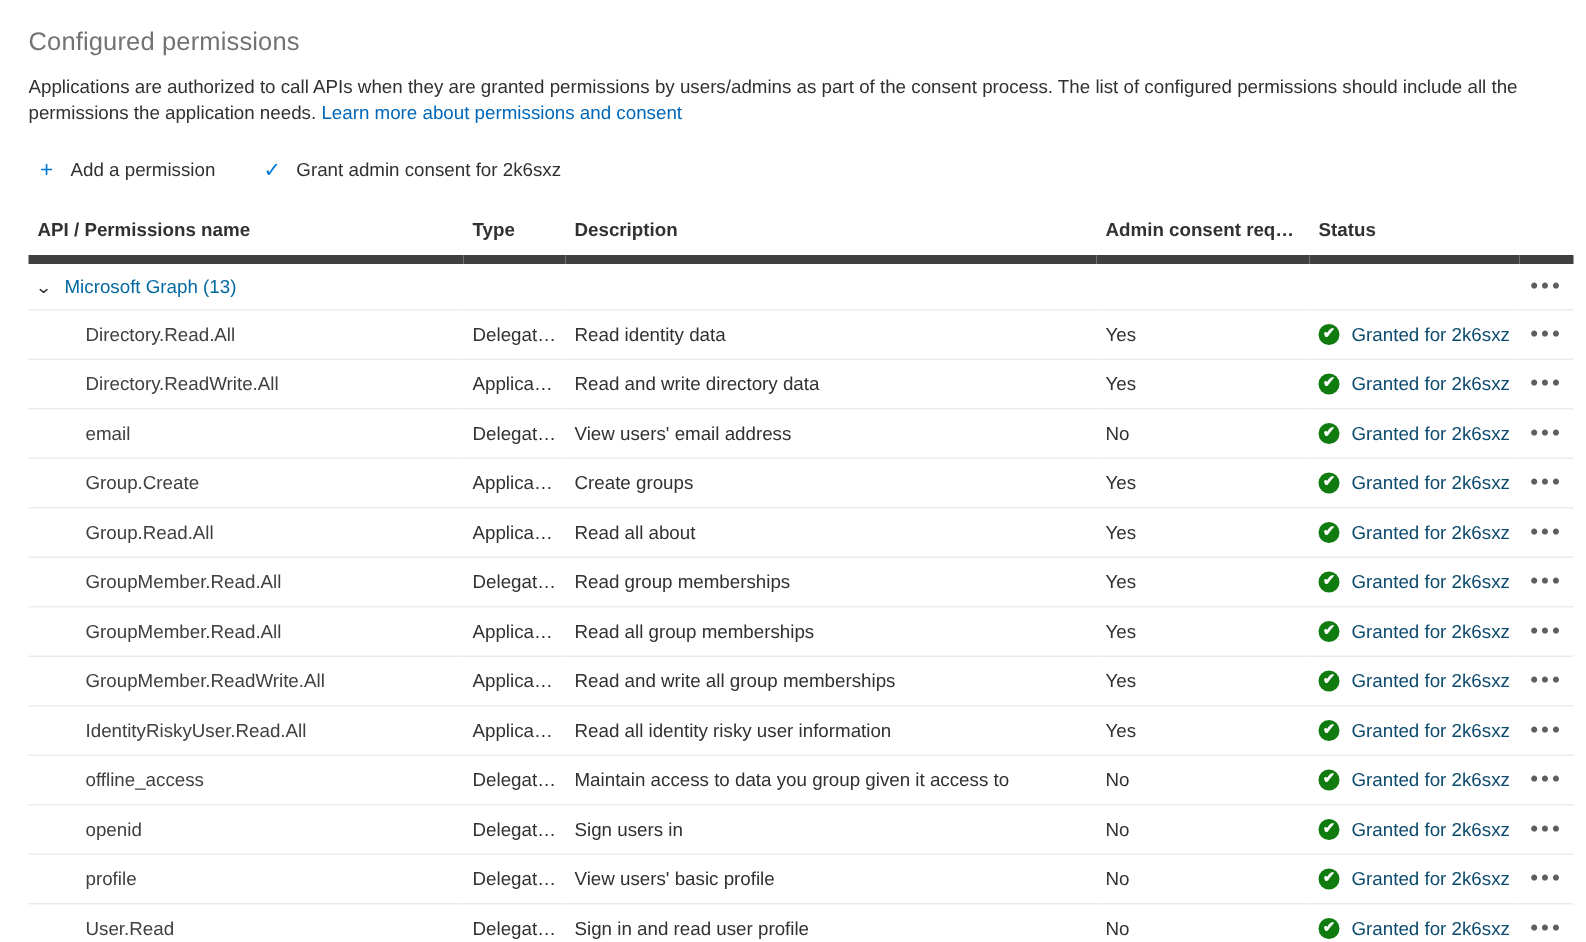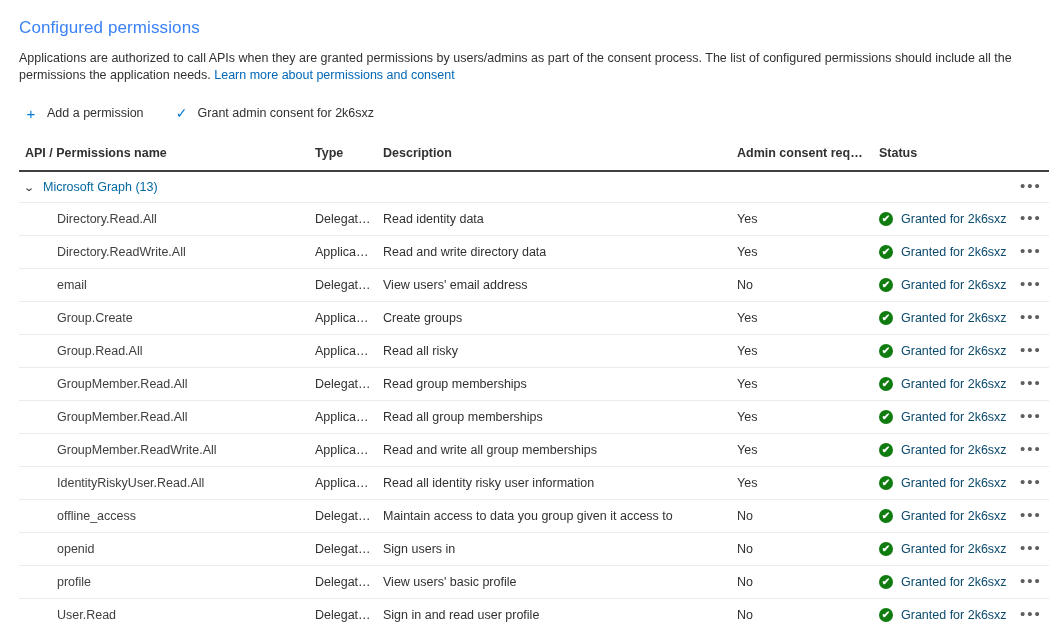--- a/index.html
+++ b/index.html
@@ -15,21 +15,21 @@
     overflow: hidden;
   }
   .page {
     padding: 14px 18px 0 14px;
     box-sizing: border-box;
     width: 1057px;
   }
   .page-title {
     font-size: 17px;
     font-weight: 400;
-    color: #3b82f6;
+    color: #737373;
     margin: 4px 0 12px 5px;
     letter-spacing: 0.1px;
   }
   .description {
     font-size: 12.5px;
     line-height: 17px;
     color: #323130;
     margin: 0 12px 14px 5px;
     max-width: 995px;
   }
@@ -73,21 +73,21 @@
     width: 1030px;
     table-layout: fixed;
     margin-left: 5px;
   }
   table.perm th {
     text-align: left;
     font-size: 12.5px;
     font-weight: 600;
     color: #323130;
     padding: 4px 6px 10px 6px;
-    border-bottom: 2px solid #404040;
+    border-bottom: 6px solid #404040;
     white-space: nowrap;
     overflow: hidden;
     text-overflow: ellipsis;
   }
   table.perm td {
     font-size: 12.5px;
     color: #323130;
     padding: 9px 6px;
     border-bottom: 1px solid #edebe9;
     vertical-align: middle;
@@ -265,21 +265,21 @@
             <span class="status-cell">
               <span class="granted-icon">✔</span>
               <span class="status-text">Granted for 2k6sxz</span>
             </span>
           </td>
           <td class="menu-cell"><span class="menu-dots">•••</span></td>
         </tr>
         <tr class="perm-row">
           <td><span class="perm-name">Group.Read.All</span></td>
           <td>Application</td>
-          <td>Read all risky</td>
+          <td>Read all about</td>
           <td>Yes</td>
           <td>
             <span class="status-cell">
               <span class="granted-icon">✔</span>
               <span class="status-text">Granted for 2k6sxz</span>
             </span>
           </td>
           <td class="menu-cell"><span class="menu-dots">•••</span></td>
         </tr>
         <tr class="perm-row">

